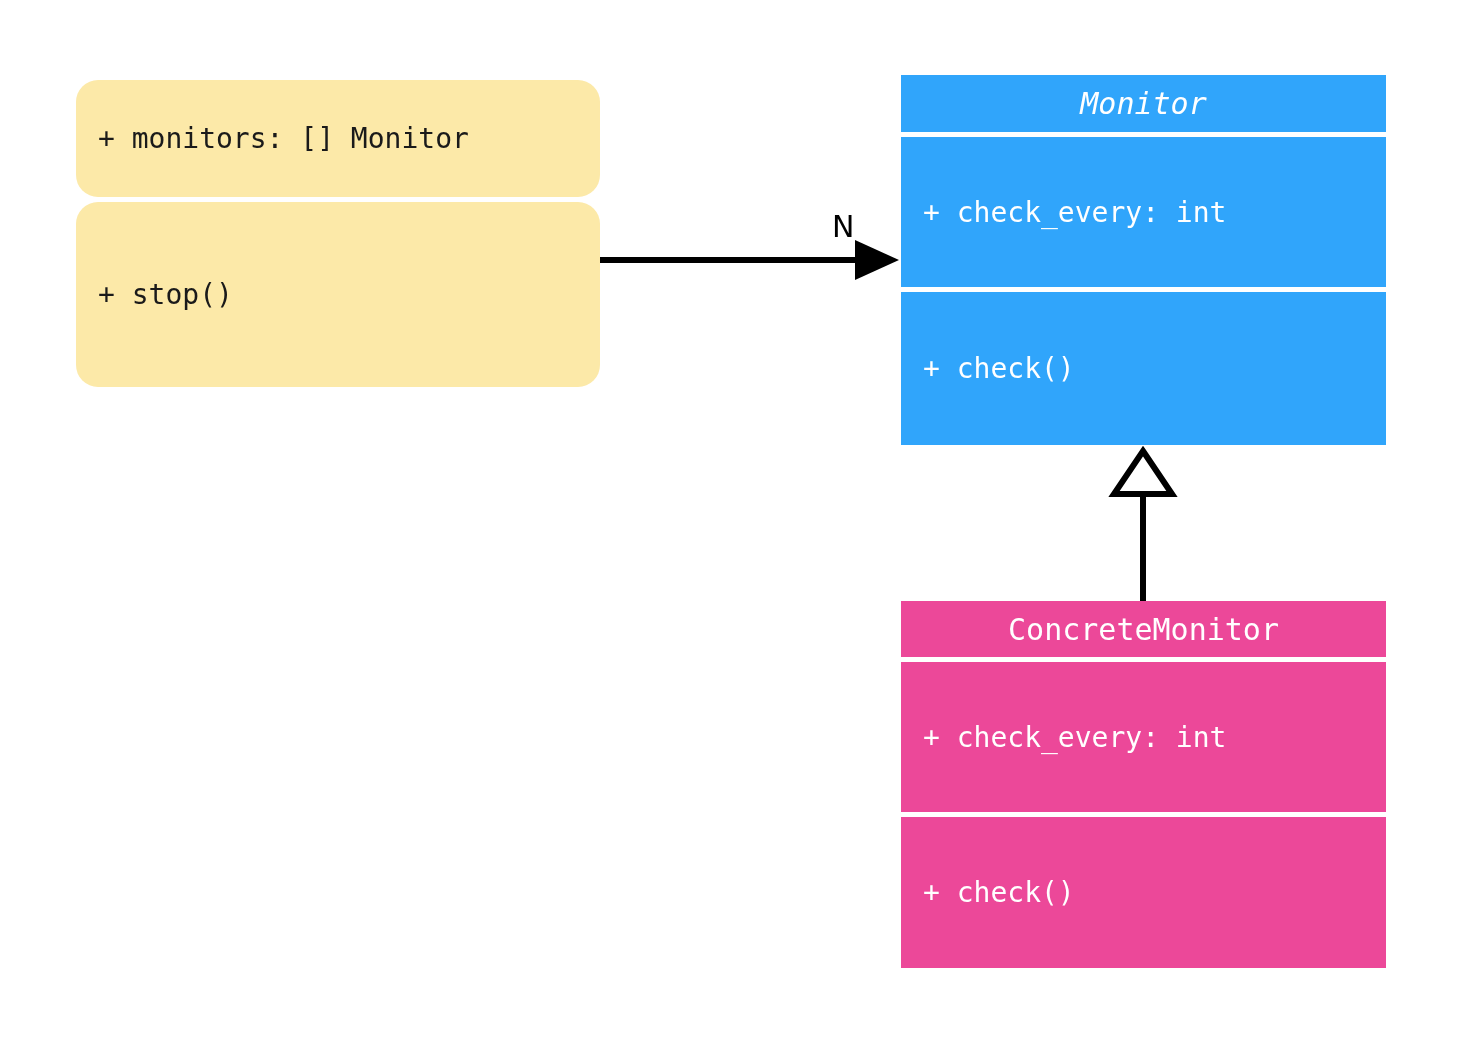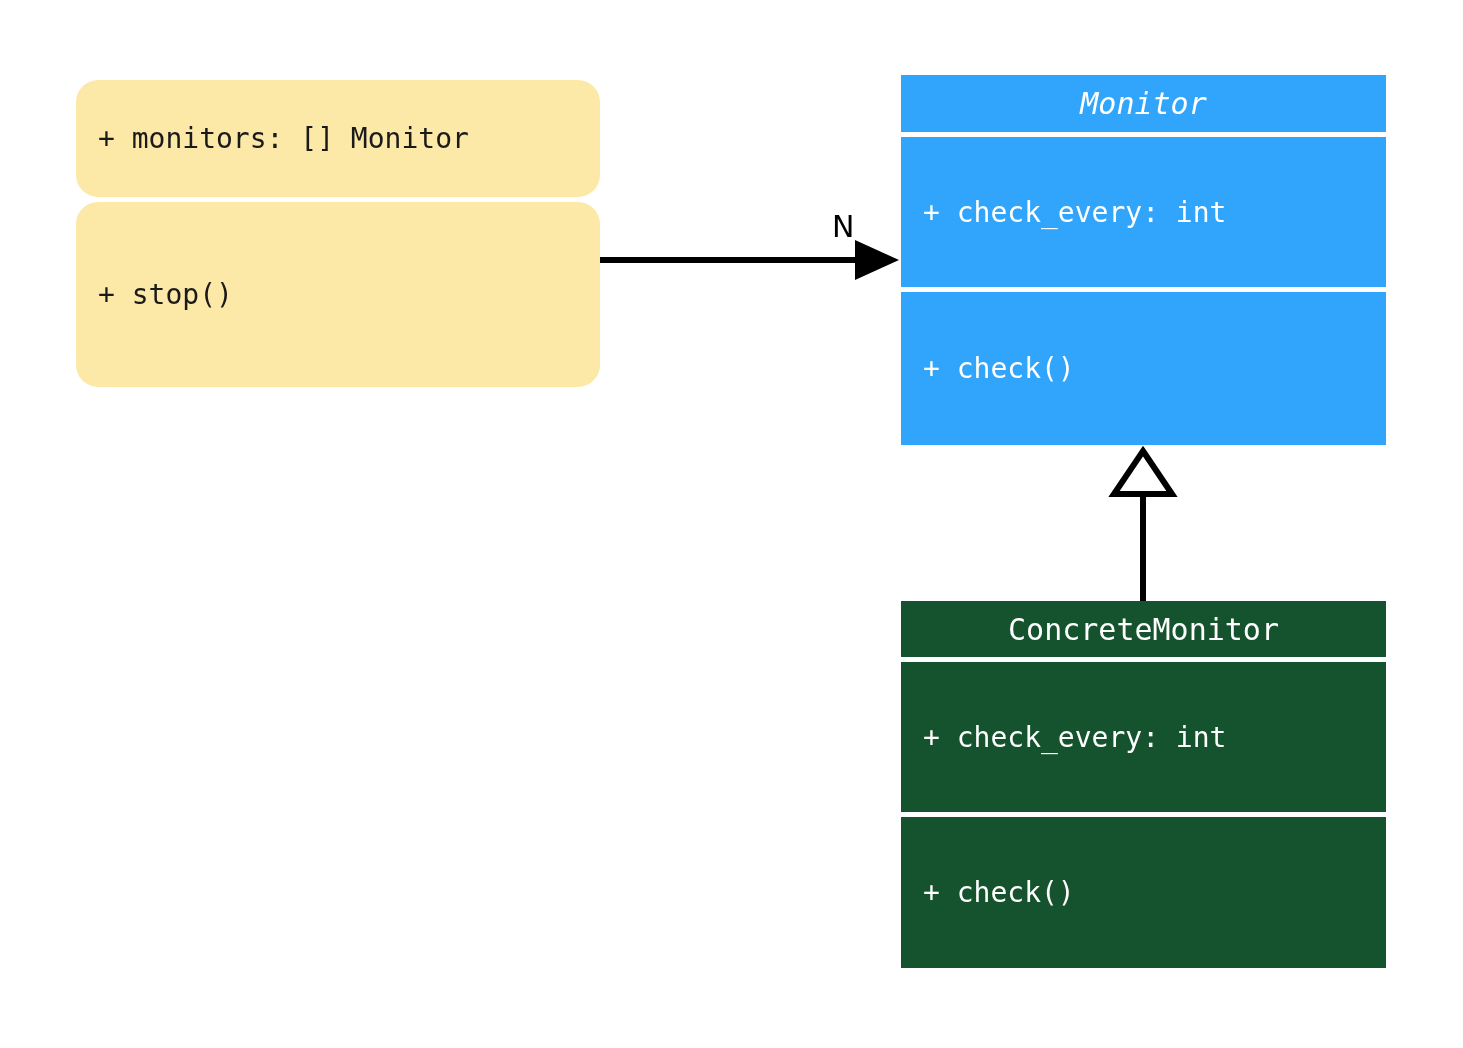--- a/index.html
+++ b/index.html
@@ -56,21 +56,21 @@
   .c-dispatcher .uml-compartment { background: #fce9a8; }
   .c-dispatcher .uml-title { color: #1a1a1a; }
   .c-dispatcher .uml-members { color: #1a1a1a; border-radius: 22px; }
 
   
   .c-monitor .uml-compartment { background: #30a5fb; }
   .c-monitor .uml-title { color: #ffffff; }
   .c-monitor .uml-members { color: #ffffff; }
 
   
-  .c-concrete .uml-compartment { background: #14532d; }
+  .c-concrete .uml-compartment { background: #ec4899; }
   .c-concrete .uml-title { color: #ffffff; }
   .c-concrete .uml-members { color: #ffffff; }
 
   
   .connector-layer {
     position: absolute;
     left: 0;
     top: 0;
     width: 1463px;
     height: 1048px;

